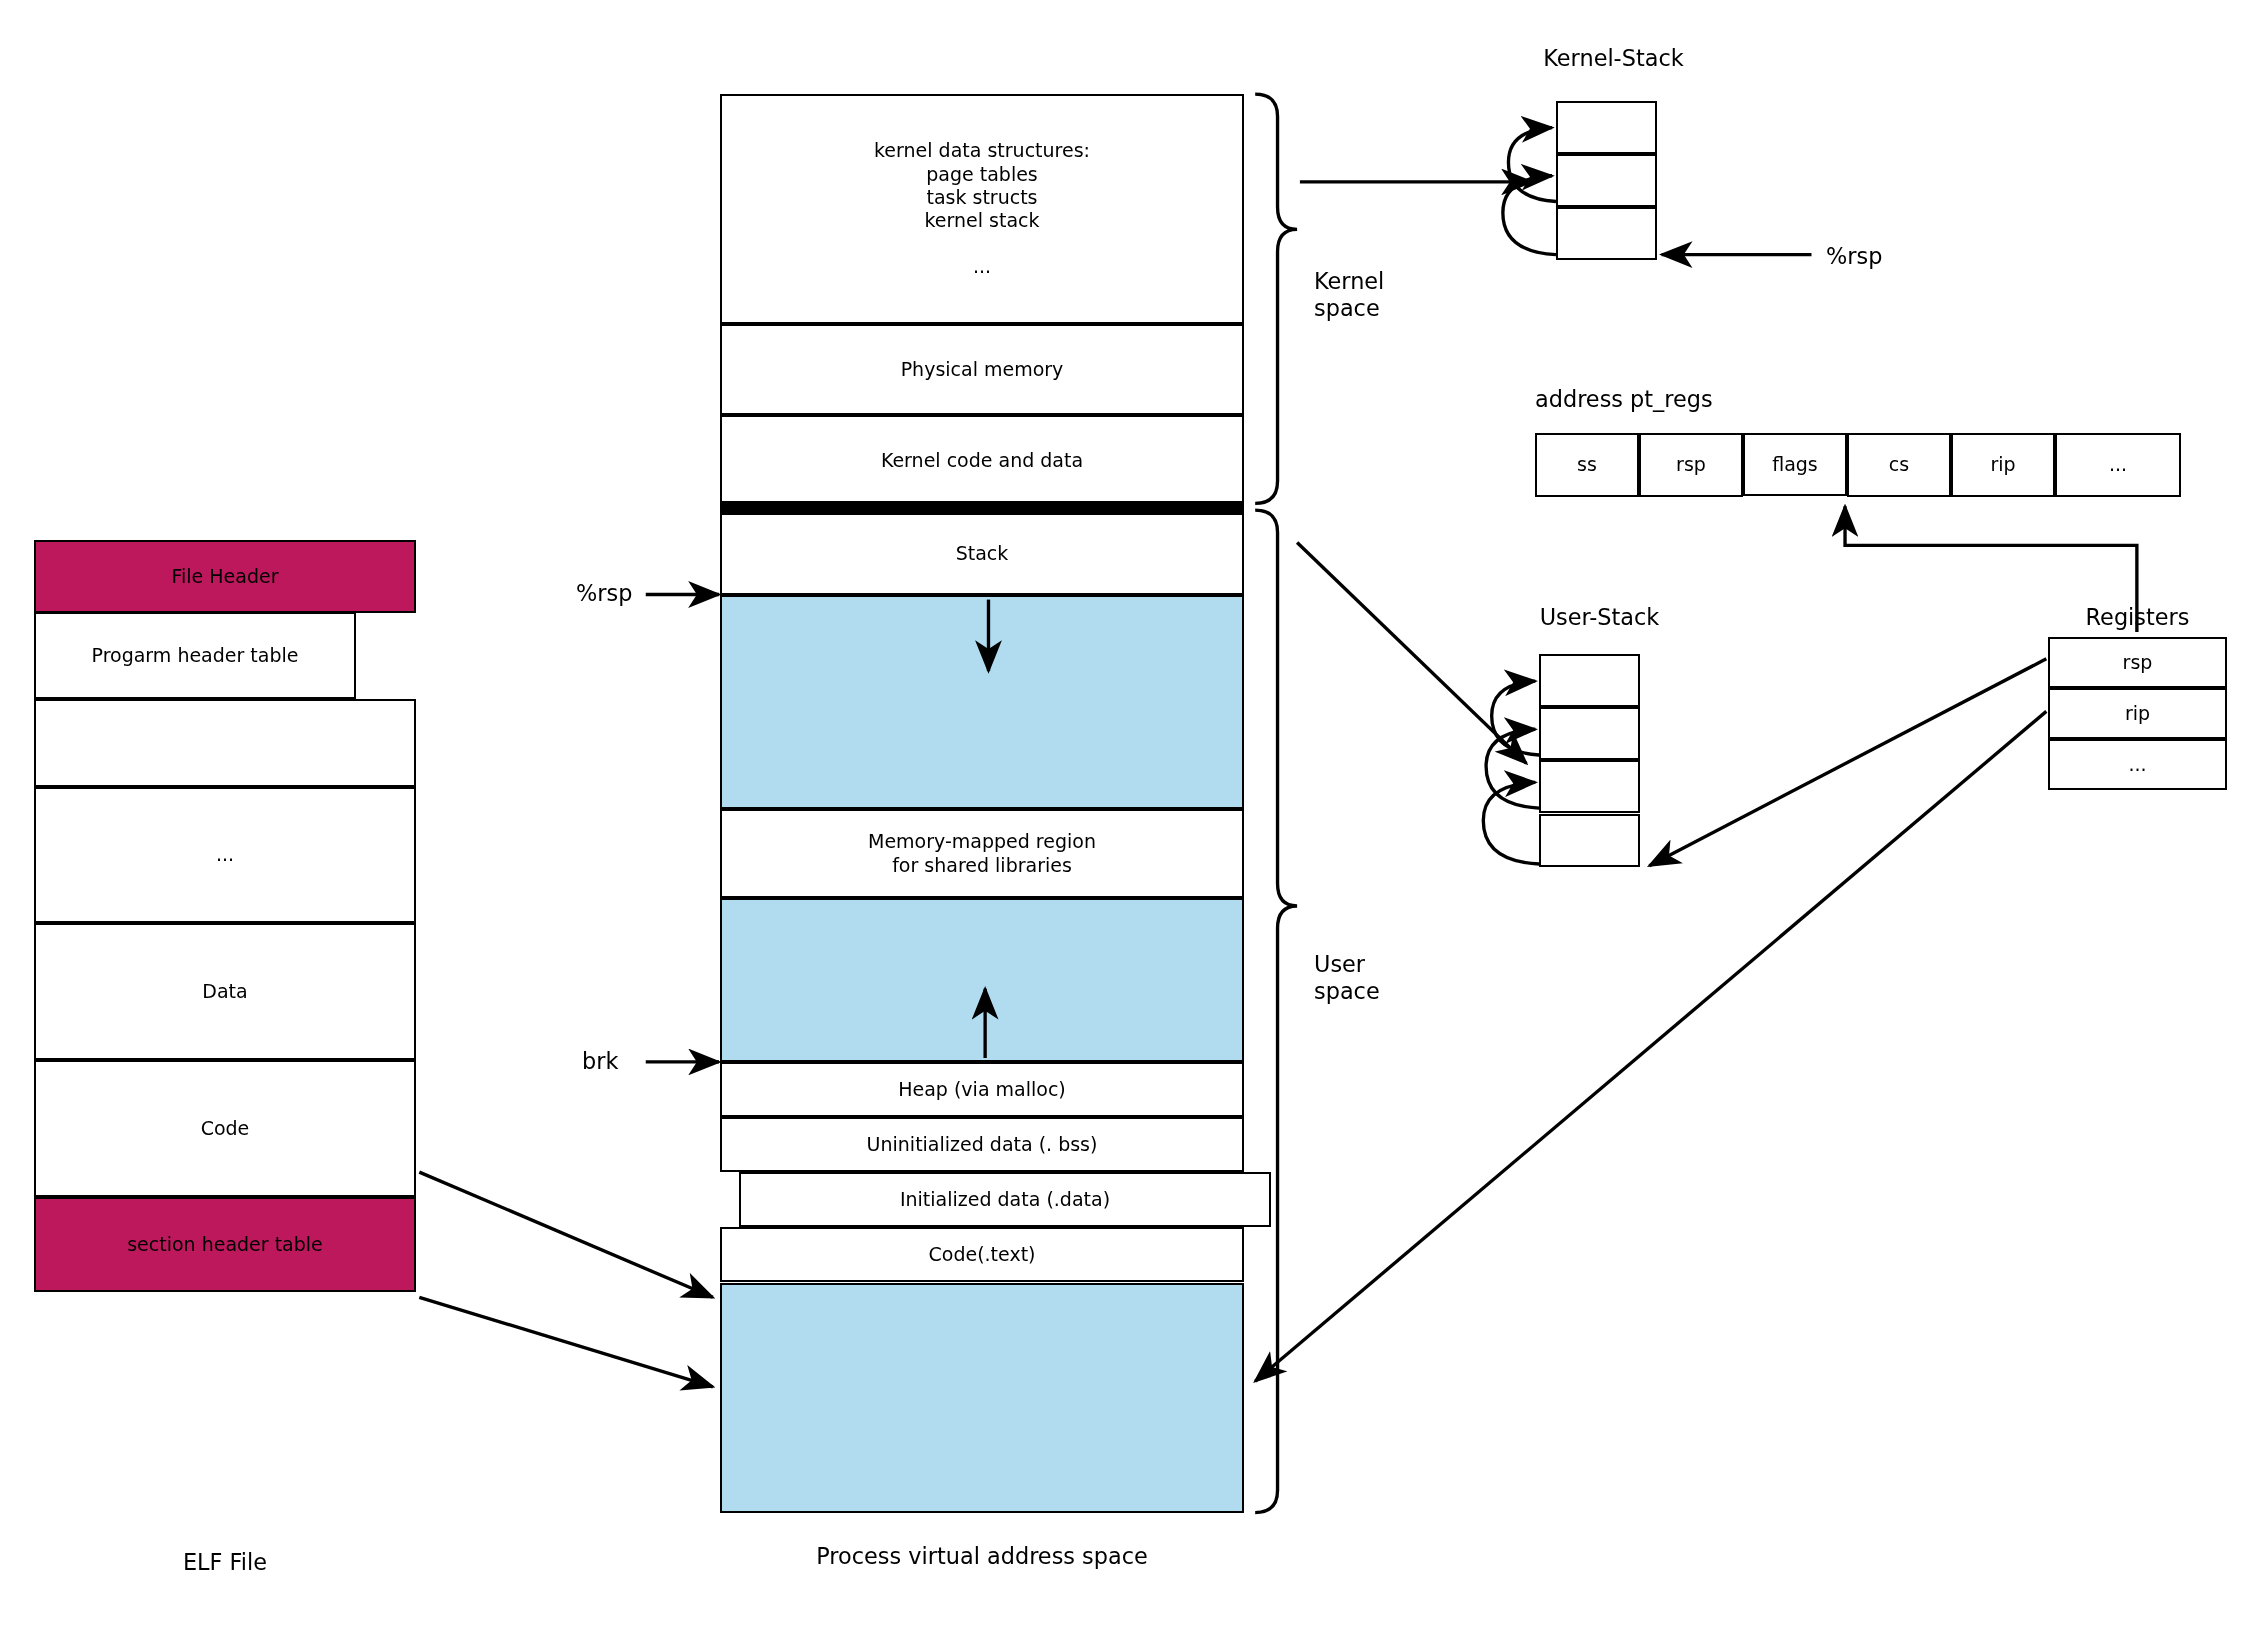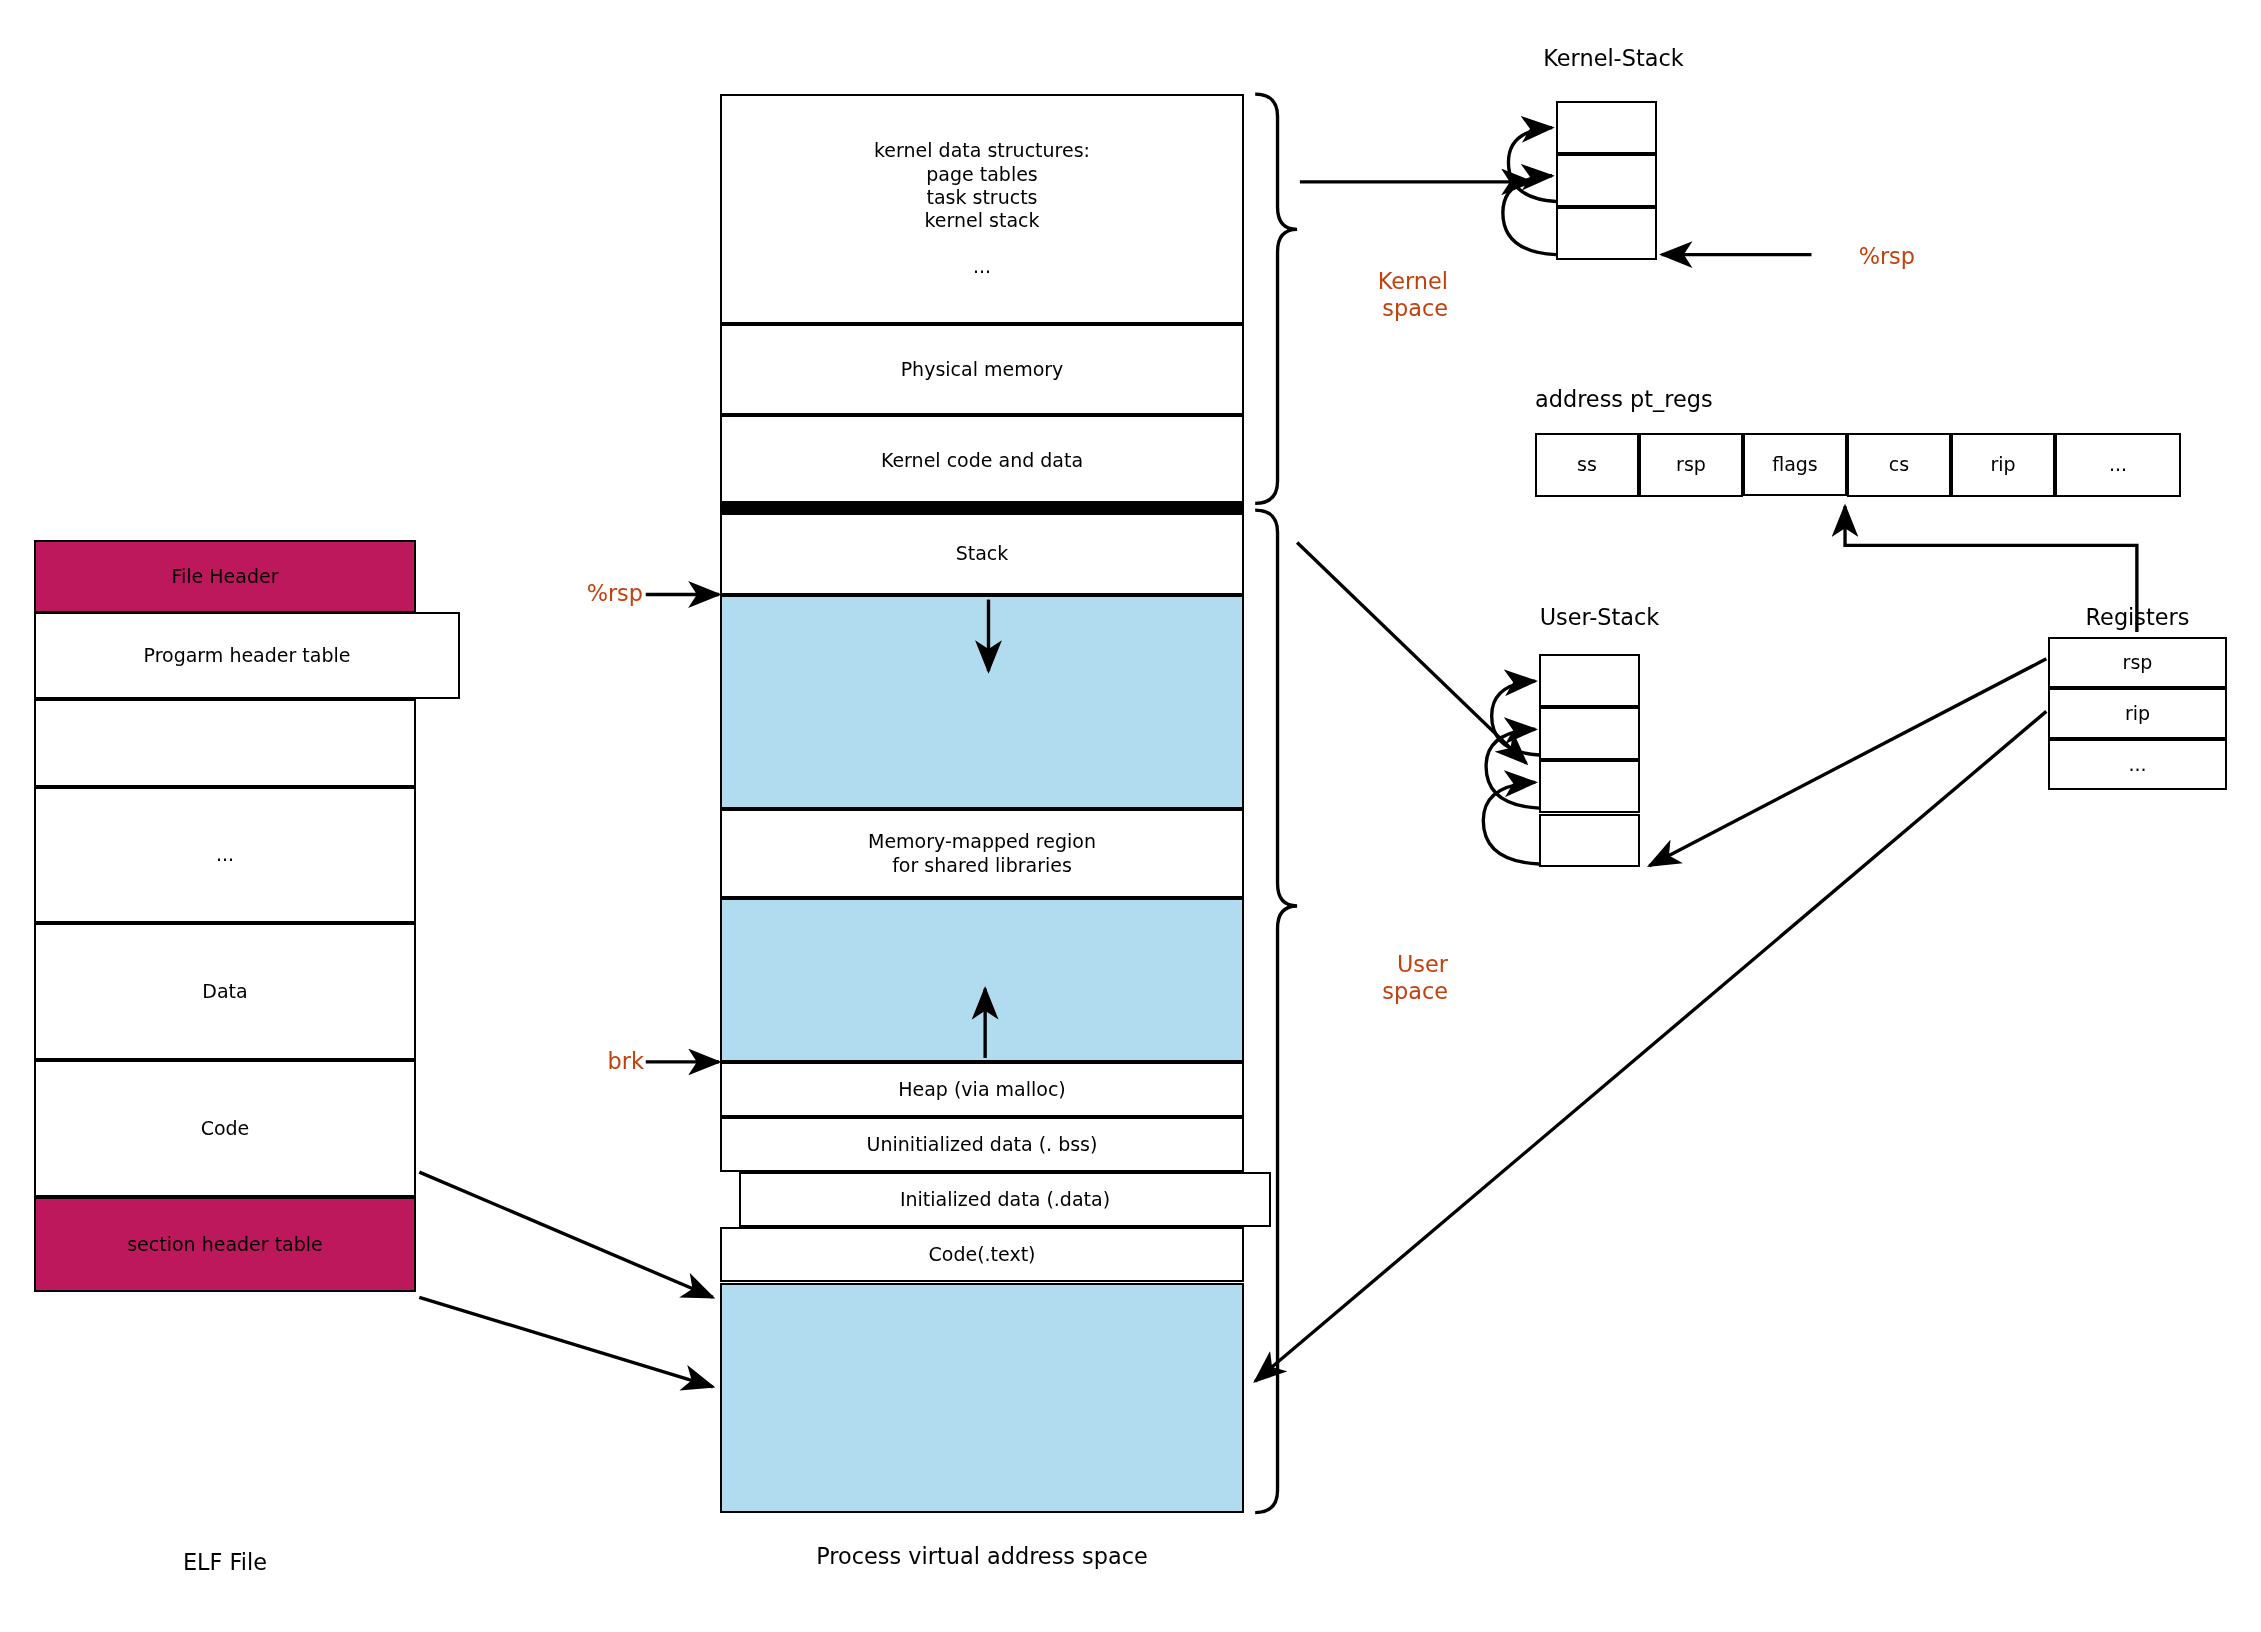--- a/index.html
+++ b/index.html
@@ -3,33 +3,33 @@
 <meta charset="utf-8">
 <style>
   html,body{margin:0;padding:0;background:#ffffff;}
   body{font-family:"DejaVu Sans","Liberation Sans",sans-serif;}
   #stage{position:relative;width:2261px;height:1633px;background:#fff;overflow:hidden;}
 
   .box{position:absolute;box-sizing:border-box;border:2.8px solid #000;background:#fff;
        display:flex;align-items:center;justify-content:center;text-align:center;
        font-size:19px;color:#000;line-height:1.22;}
   .rowline{position:absolute;background:#000;}
-  .lbl{position:absolute;color:#c2410c;font-size:22.4px;line-height:1.2;text-align:right;white-space:pre;}
+  .lbl{position:absolute;color:#000000;font-size:22.4px;line-height:1.2;text-align:left;white-space:pre;}
   .orange{background:#be185d;}
   .blue{background:#b1dcf0;}
   svg.over{position:absolute;left:0;top:0;width:2261px;height:1633px;overflow:visible;pointer-events:none;}
   .cap{position:absolute;font-size:22.4px;color:#000;text-align:center;}
 </style>
 </head>
 <body>
 
 <div id="stage">
 
   <div class="box orange" style="left:34px;top:540px;width:382px;height:73px;">File Header</div>
-  <div class="box" style="left:34px;top:612px;width:426px;height:87px;">Progarm header table</div>
+  <div class="box" style="left:34px;top:612px;width:322px;height:87px;">Progarm header table</div>
   <div class="box" style="left:34px;top:699px;width:382px;height:88px;"></div>
   <div class="box" style="left:34px;top:787px;width:382px;height:136px;">...</div>
   <div class="box" style="left:34px;top:923px;width:382px;height:137px;">Data</div>
   <div class="box" style="left:34px;top:1060px;width:382px;height:137px;">Code</div>
   <div class="box orange" style="left:34px;top:1197px;width:382px;height:95px;">section header table</div>
   <div class="cap" style="left:34px;top:1549px;width:382px;">ELF File</div>
 
   <div class="box" style="left:720px;top:94px;width:524px;height:230px;white-space:pre-line;">kernel data structures:
 page tables
 task structs

